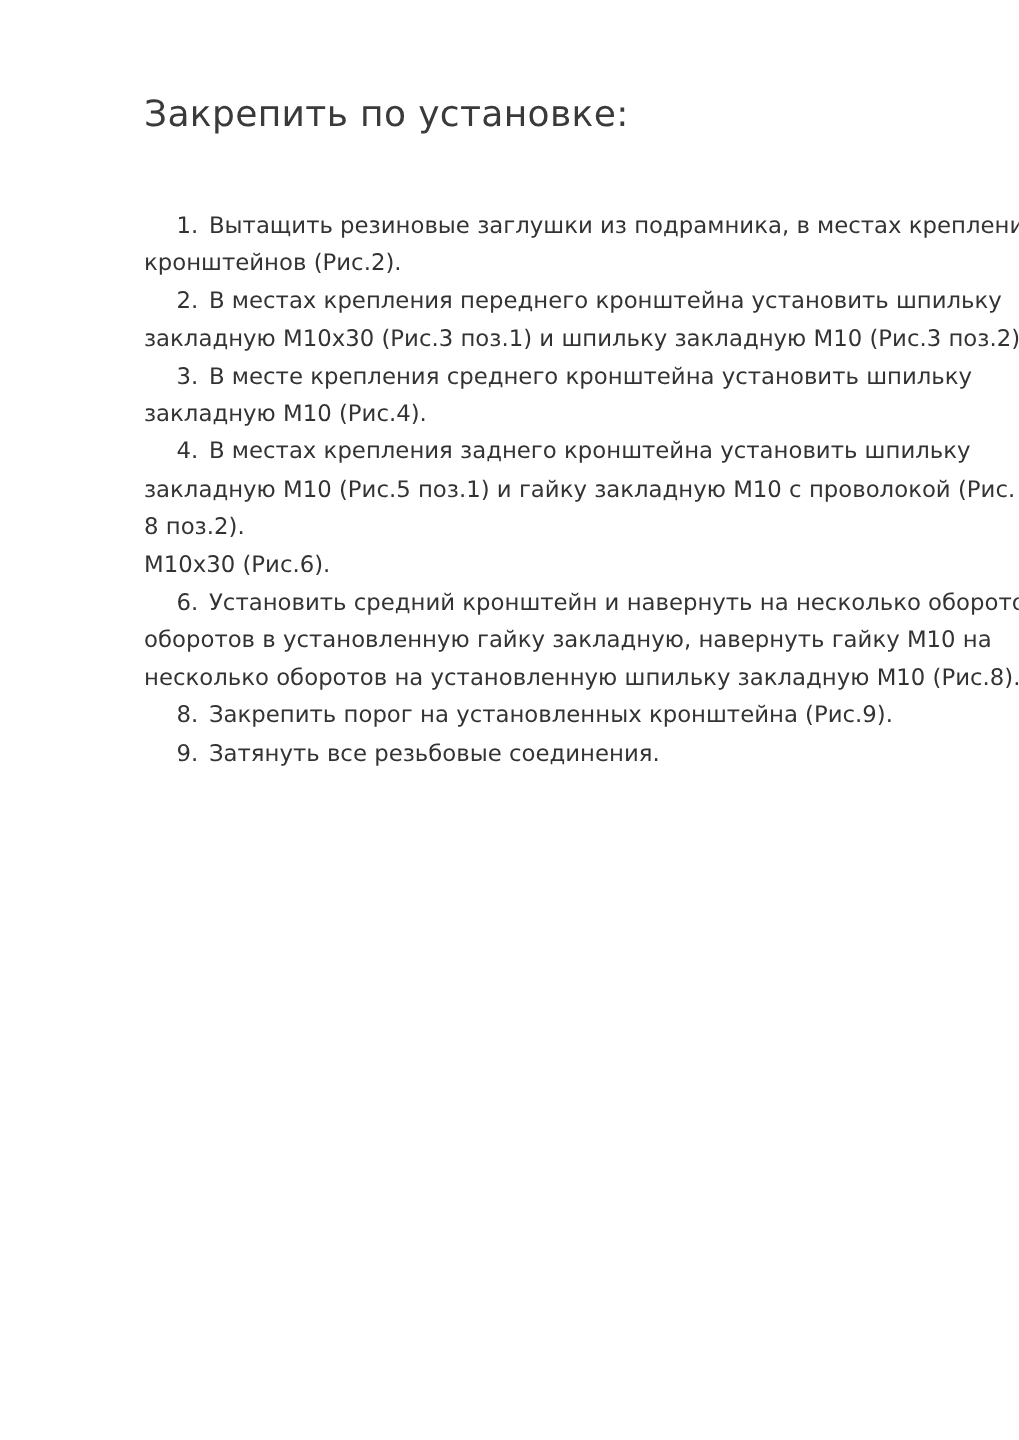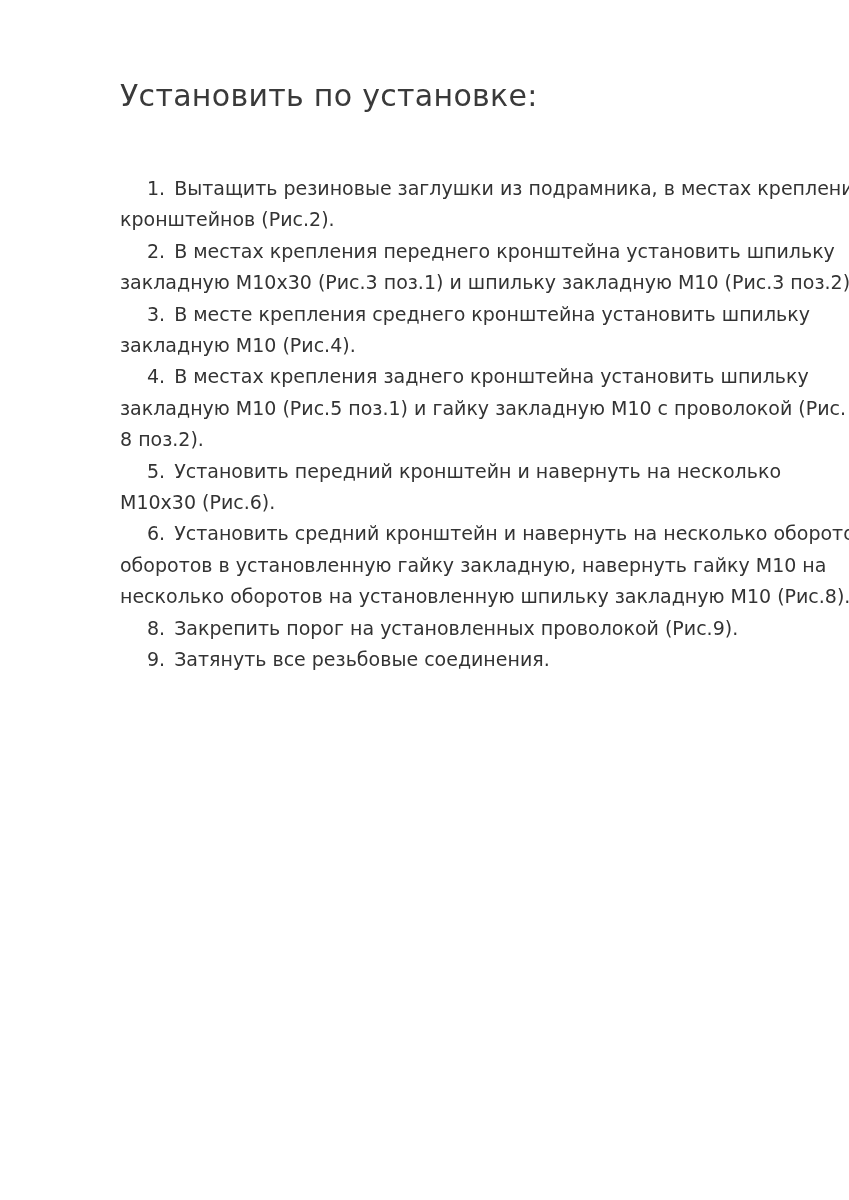--- a/index.html
+++ b/index.html
@@ -47,33 +47,32 @@
     display: inline-block;
   }
   .txt-after-num {
     margin-left: 9px;
   }
 </style>
 </head>
 <body>
 
 <div class="page">
-  <div class="doc-title">Установить по установке:</div>
+  <div class="doc-title">Закрепить по установке:</div>
 
   <div class="instruction-list">
       <div class="line first"><span class="num">1.</span><span class="txt-after-num">Вытащить резиновые заглушки из подрамника, в местах крепления</span></div>
       <div class="line">кронштейнов (Рис.2).</div>
       <div class="line first"><span class="num">2.</span><span class="txt-after-num">В местах крепления переднего кронштейна установить шпильку</span></div>
       <div class="line">закладную М10х30 (Рис.3 поз.1) и шпильку закладную М10 (Рис.3 поз.2).</div>
       <div class="line first"><span class="num">3.</span><span class="txt-after-num">В месте крепления среднего кронштейна установить шпильку</span></div>
       <div class="line">закладную М10 (Рис.4).</div>
       <div class="line first"><span class="num">4.</span><span class="txt-after-num">В местах крепления заднего кронштейна установить шпильку</span></div>
       <div class="line">закладную М10 (Рис.5 поз.1) и гайку закладную М10 с проволокой (Рис.</div>
       <div class="line">8 поз.2).</div>
-      <div class="line first"><span class="num">5.</span><span class="txt-after-num">Установить передний кронштейн и навернуть на несколько</span></div>
       <div class="line">М10х30 (Рис.6).</div>
       <div class="line first"><span class="num">6.</span><span class="txt-after-num">Установить средний кронштейн и навернуть на несколько оборотов</span></div>
       <div class="line">оборотов в установленную гайку закладную, навернуть гайку М10 на</div>
       <div class="line">несколько оборотов на установленную шпильку закладную М10 (Рис.8).</div>
-      <div class="line first"><span class="num">8.</span><span class="txt-after-num">Закрепить порог на установленных проволокой (Рис.9).</span></div>
+      <div class="line first"><span class="num">8.</span><span class="txt-after-num">Закрепить порог на установленных кронштейна (Рис.9).</span></div>
       <div class="line first"><span class="num">9.</span><span class="txt-after-num">Затянуть все резьбовые соединения.</span></div>
     </div>
 </div>
 
 </body></html>

